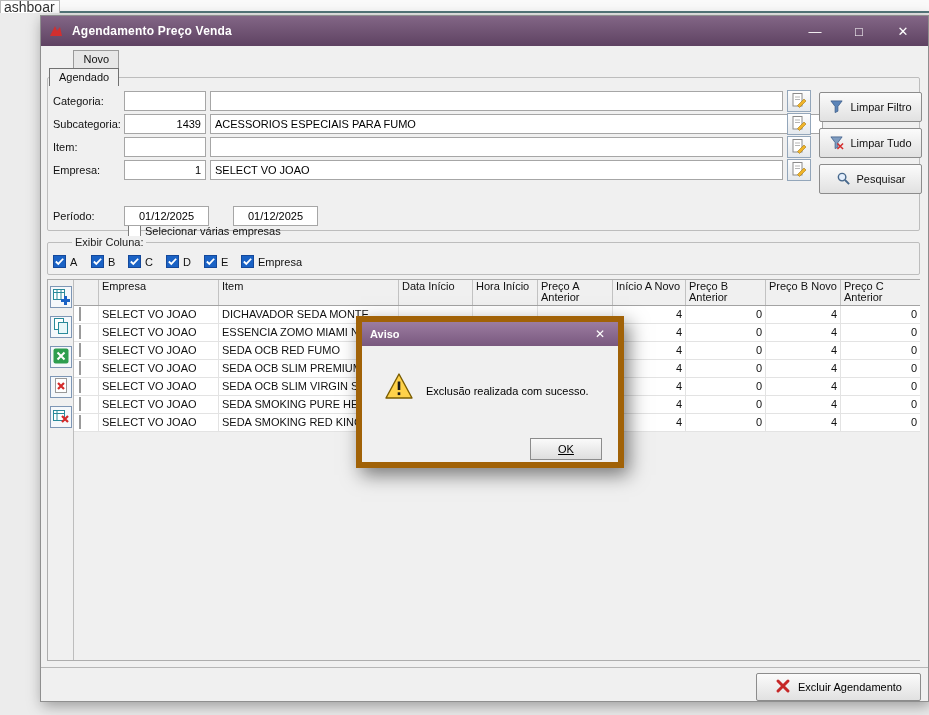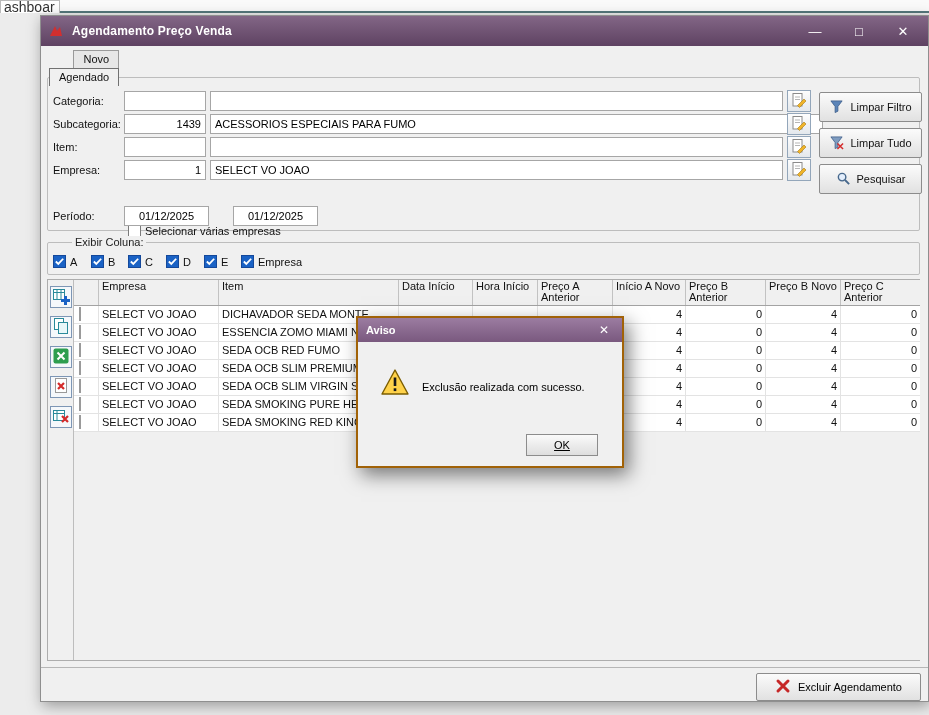--- a/index.html
+++ b/index.html
@@ -54,21 +54,21 @@
   .ghr { display:flex; height:26px; background:#f0f0f0; border-bottom:1px solid #a3a3a3; }
   .gh { border-right:1px solid #c2c2c2; padding:1px 3px; line-height:11px; overflow:hidden; white-space:normal; }
   .gr { display:flex; height:18px; background:#fff; border-bottom:1px solid #e3e3e3; }
   .gc { border-right:1px solid #e3e3e3; padding:1px 3px; line-height:14px; white-space:nowrap; overflow:hidden; }
   .num { text-align:right; }
   .c0{width:25px;flex:none}.c1{width:120px;flex:none}.c2{width:180px;flex:none}.c3{width:74px;flex:none}.c4{width:65px;flex:none}
   .c5{width:75px;flex:none}.c6{width:73px;flex:none}.c7{width:80px;flex:none}.c8{width:75px;flex:none}.c9{width:80px;flex:none}
   .row-cb { width:11px; height:11px; border:1px solid #9a9a9a; background:#fff; margin:2px 0 0 2px; }
 
   
-  .dialog { position:absolute; left:315px; top:300px; width:268px; height:152px; background:#f0f0f0; border:2px solid #a16207; box-shadow:5px 7px 18px rgba(0,0,0,.5); z-index:20; }
+  .dialog { position:absolute; left:315px; top:300px; width:268px; height:152px; background:#f0f0f0; border:6px solid #a16207; box-shadow:5px 7px 18px rgba(0,0,0,.5); z-index:20; }
   .dlg-titlebar { height:24px; display:flex; align-items:center; padding:0 8px; color:#fff;
     background-color: var(--dialog_titlebar,#8a6590);
     background-image: linear-gradient(rgba(255,255,255,.15), rgba(0,0,0,.12)); }
   .dlg-title { font-weight:bold; font-size:11px; }
   .dlg-close { margin-left:auto; width:20px; text-align:center; font-size:12px; }
   .warn-icon { position:absolute; left:22px; top:50px; }
   .dlg-msg { position:absolute; left:64px; top:63px; color:#000; }
   .ok-btn { position:absolute; left:168px; top:116px; width:72px; height:22px; border:1px solid #8c8c8c;
     background:linear-gradient(#fafafa,#dedede); font-family:inherit; font-size:11px;text-decoration:underline; }
 

